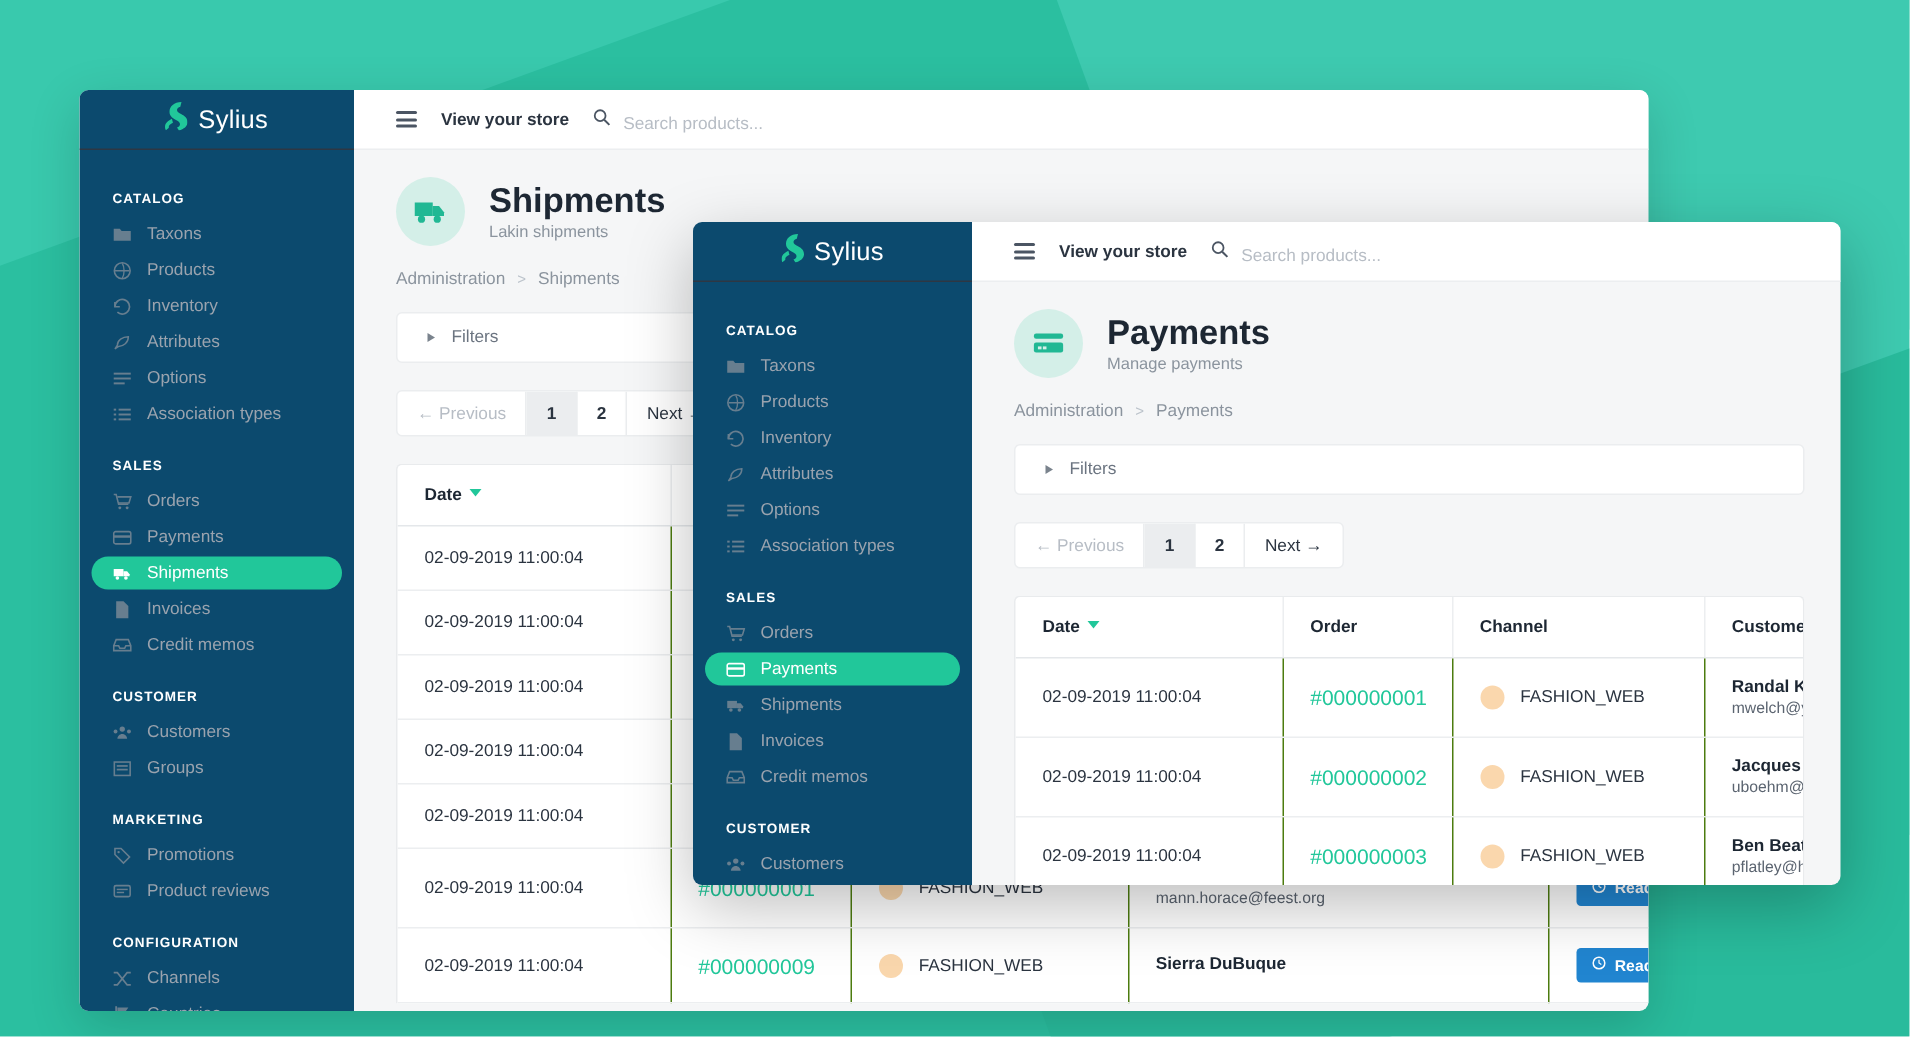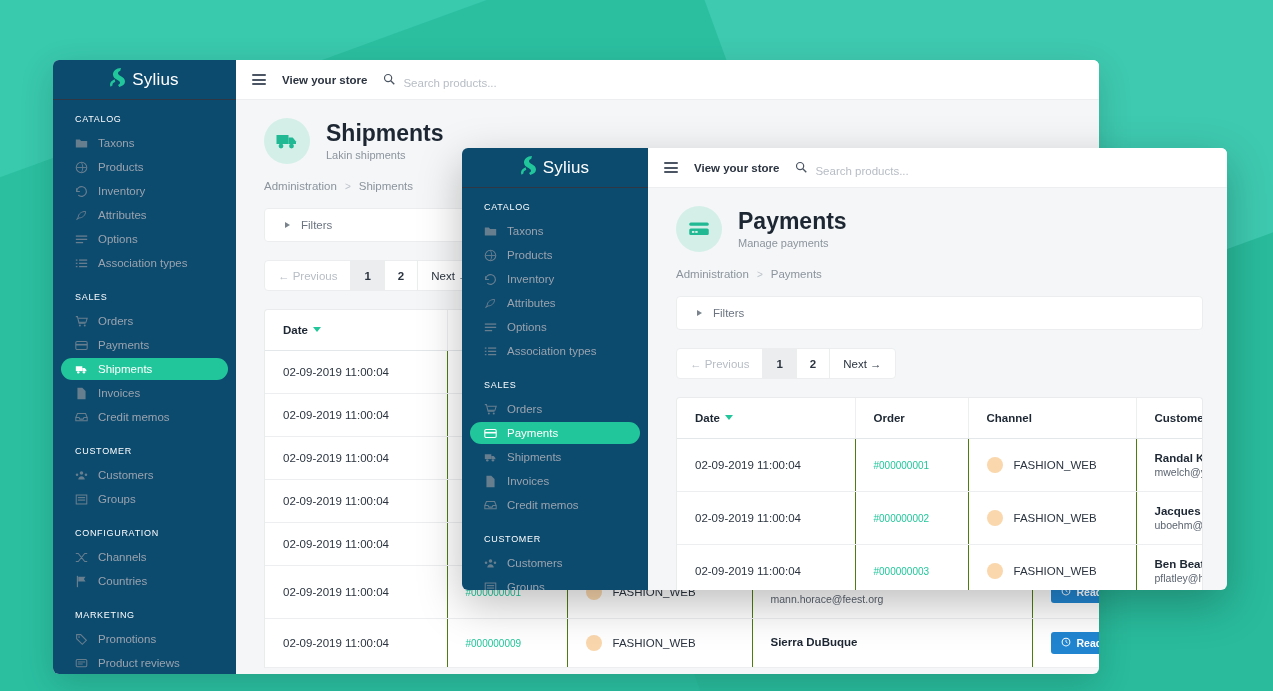--- a/index.html
+++ b/index.html
@@ -84,24 +84,25 @@
   .brand-name {
     color: #ffffff;
     font-size: 17px;
     font-weight: 400;
     letter-spacing: .2px;
   }
   .nav { padding: 14px 0 12px; overflow: hidden; }
   .nav-group-title {
     color: #ffffff;
     font-size: 9px;
-    font-weight: normal;
+    font-weight: bold;
     letter-spacing: .7px;
     padding: 0 0 8px 22px;
     text-transform: uppercase;
+    margin-top: 13px;
   }
   .nav-group + .nav-group { margin-top: 18px; }
   .nav-item {
     display: flex; align-items: center;
     gap: 10px;
     height: 22px;
     margin: 0 8px 2px 8px;
     padding-left: 14px;
     border-radius: 11px;
     color: #9aa3ae;
@@ -116,21 +117,21 @@
   .nav-item.active .ico { opacity: 1; }
 
   
   .main { flex: 1 1 auto; display: flex; flex-direction: column; min-width: 0; position: relative; }
   .topbar {
     background: #ffffff;
     height: 40px;
     flex: 0 0 40px;
     display: flex; align-items: center;
     gap: 16px;
-    padding: 0 16px;
+    padding: 0 28px;
     border-bottom: 1px solid #eceef0;
   }
   .hamburger { display:flex; flex-direction:column; gap:2.5px; width:14px; }
   .hamburger i { display:block; height:2px; background:#4b5563; border-radius:1px; }
   .store-link { font-size: 11.5px; color: #2b3440; font-weight: bold; }
   .search-wrap { display: flex; align-items: flex-end; gap: 8px; }
   .search-input {
     border: none; outline: none; background: transparent;
     font-size: 11.5px; color: #9aa3ae; width: 230px;
     font-family: "Liberation Sans", sans-serif;
@@ -230,21 +231,21 @@
   tbody td {
     font-size: 11.5px;
     color: #2b3440;
     padding: 13px 18px;
     border-right: 1px solid #4d7c0f;
     border-bottom: 1px solid #eceef0;
     white-space: nowrap;
     overflow: hidden;
   }
   tbody td:last-child { border-right: none; }
-  .order-link { color: #21c79a; font-size: 10px; }
+  .order-link { color: #21c79a; font-size: 14px; }
   .channel-cell { display: flex; align-items: center; gap: 11px; }
   .channel-dot { width: 16px; height: 16px; border-radius: 50%; background: #fad7ad; flex: 0 0 16px; }
   .channel-name { font-size: 11.5px; color: #2b3440; }
   .cust-name { font-weight: bold; font-size: 11.5px; color: #1d2733; }
   .cust-mail { font-size: 10.5px; color: #5b6470; margin-top: 2px; }
   .badge {
     display: inline-flex; align-items: center; gap: 6px;
     background: #2185d0; color: #ffffff;
     font-size: 10.5px; font-weight: bold;
     border-radius: 3px;
@@ -389,52 +390,52 @@
             <span class="ico"><svg width="13" height="13" viewBox="0 0 16 16">
                   <rect x="1.5" y="2.5" width="13" height="11" fill="none" stroke="#8a929c" stroke-width="1.3"></rect>
                   <rect x="3.5" y="5" width="9" height="1.4" fill="#8a929c"></rect>
                   <rect x="3.5" y="8" width="9" height="1.4" fill="#8a929c"></rect>
                 </svg></span>
             <span>Groups</span>
           </div>
         </div>
 
         <div class="nav-group">
-          <div class="nav-group-title">CONFIGURATION</div>
-          <div class="nav-item">
-            <span class="ico"><svg width="13" height="13" viewBox="0 0 16 16">
-                  <path d="M1 3h3l8 10h3M1 13h3l8-10h3" stroke="#8a929c" stroke-width="1.3" fill="none"></path>
-                </svg></span>
-            <span>Channels</span>
-          </div>
-          <div class="nav-item">
-            <span class="ico"><svg width="13" height="13" viewBox="0 0 16 16">
-                  <path d="M3 1v14" stroke="#8a929c" stroke-width="1.5"></path>
-                  <path d="M4 2h9l-2 3 2 3H4z" fill="#8a929c"></path>
-                </svg></span>
-            <span>Countries</span>
-          </div>
-        </div>
-
-        <div class="nav-group">
           <div class="nav-group-title">MARKETING</div>
           <div class="nav-item">
             <span class="ico"><svg width="13" height="13" viewBox="0 0 16 16">
                   <path d="M2 2h5l7 7-5 5-7-7z" fill="none" stroke="#8a929c" stroke-width="1.3"></path>
                   <circle cx="5" cy="5" r="1" fill="#8a929c"></circle>
                 </svg></span>
             <span>Promotions</span>
           </div>
           <div class="nav-item">
             <span class="ico"><svg width="13" height="13" viewBox="0 0 16 16">
                   <rect x="1.5" y="3" width="13" height="9" rx="1.4" fill="none" stroke="#8a929c" stroke-width="1.3"></rect>
                   <rect x="3.5" y="5.5" width="9" height="1.2" fill="#8a929c"></rect>
                   <rect x="3.5" y="8" width="6" height="1.2" fill="#8a929c"></rect>
                 </svg></span>
             <span>Product reviews</span>
+          </div>
+        </div>
+
+        <div class="nav-group">
+          <div class="nav-group-title">CONFIGURATION</div>
+          <div class="nav-item">
+            <span class="ico"><svg width="13" height="13" viewBox="0 0 16 16">
+                  <path d="M1 3h3l8 10h3M1 13h3l8-10h3" stroke="#8a929c" stroke-width="1.3" fill="none"></path>
+                </svg></span>
+            <span>Channels</span>
+          </div>
+          <div class="nav-item">
+            <span class="ico"><svg width="13" height="13" viewBox="0 0 16 16">
+                  <path d="M3 1v14" stroke="#8a929c" stroke-width="1.5"></path>
+                  <path d="M4 2h9l-2 3 2 3H4z" fill="#8a929c"></path>
+                </svg></span>
+            <span>Countries</span>
           </div>
         </div>
 
       </nav>
     </aside>
 
     <div class="main">
       <div class="topbar">
         <span class="hamburger">
             <i></i>

